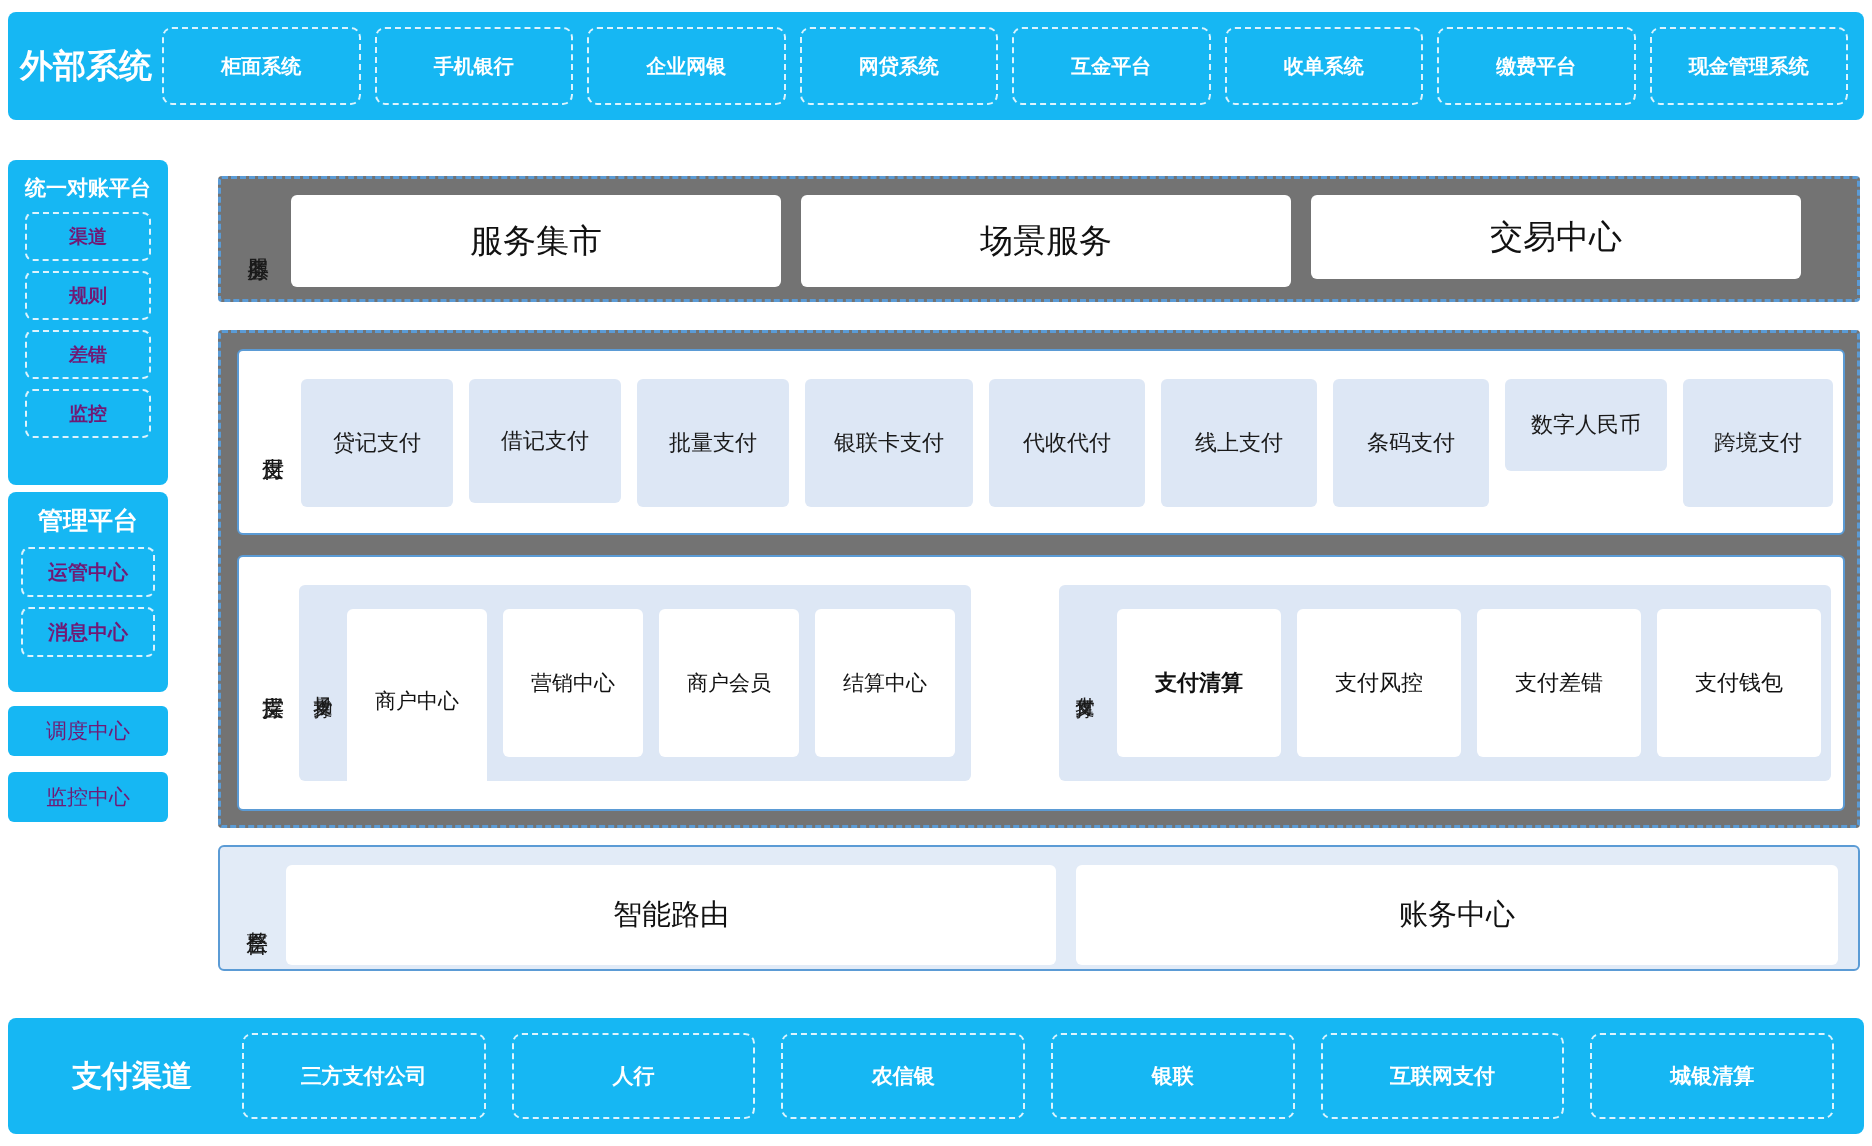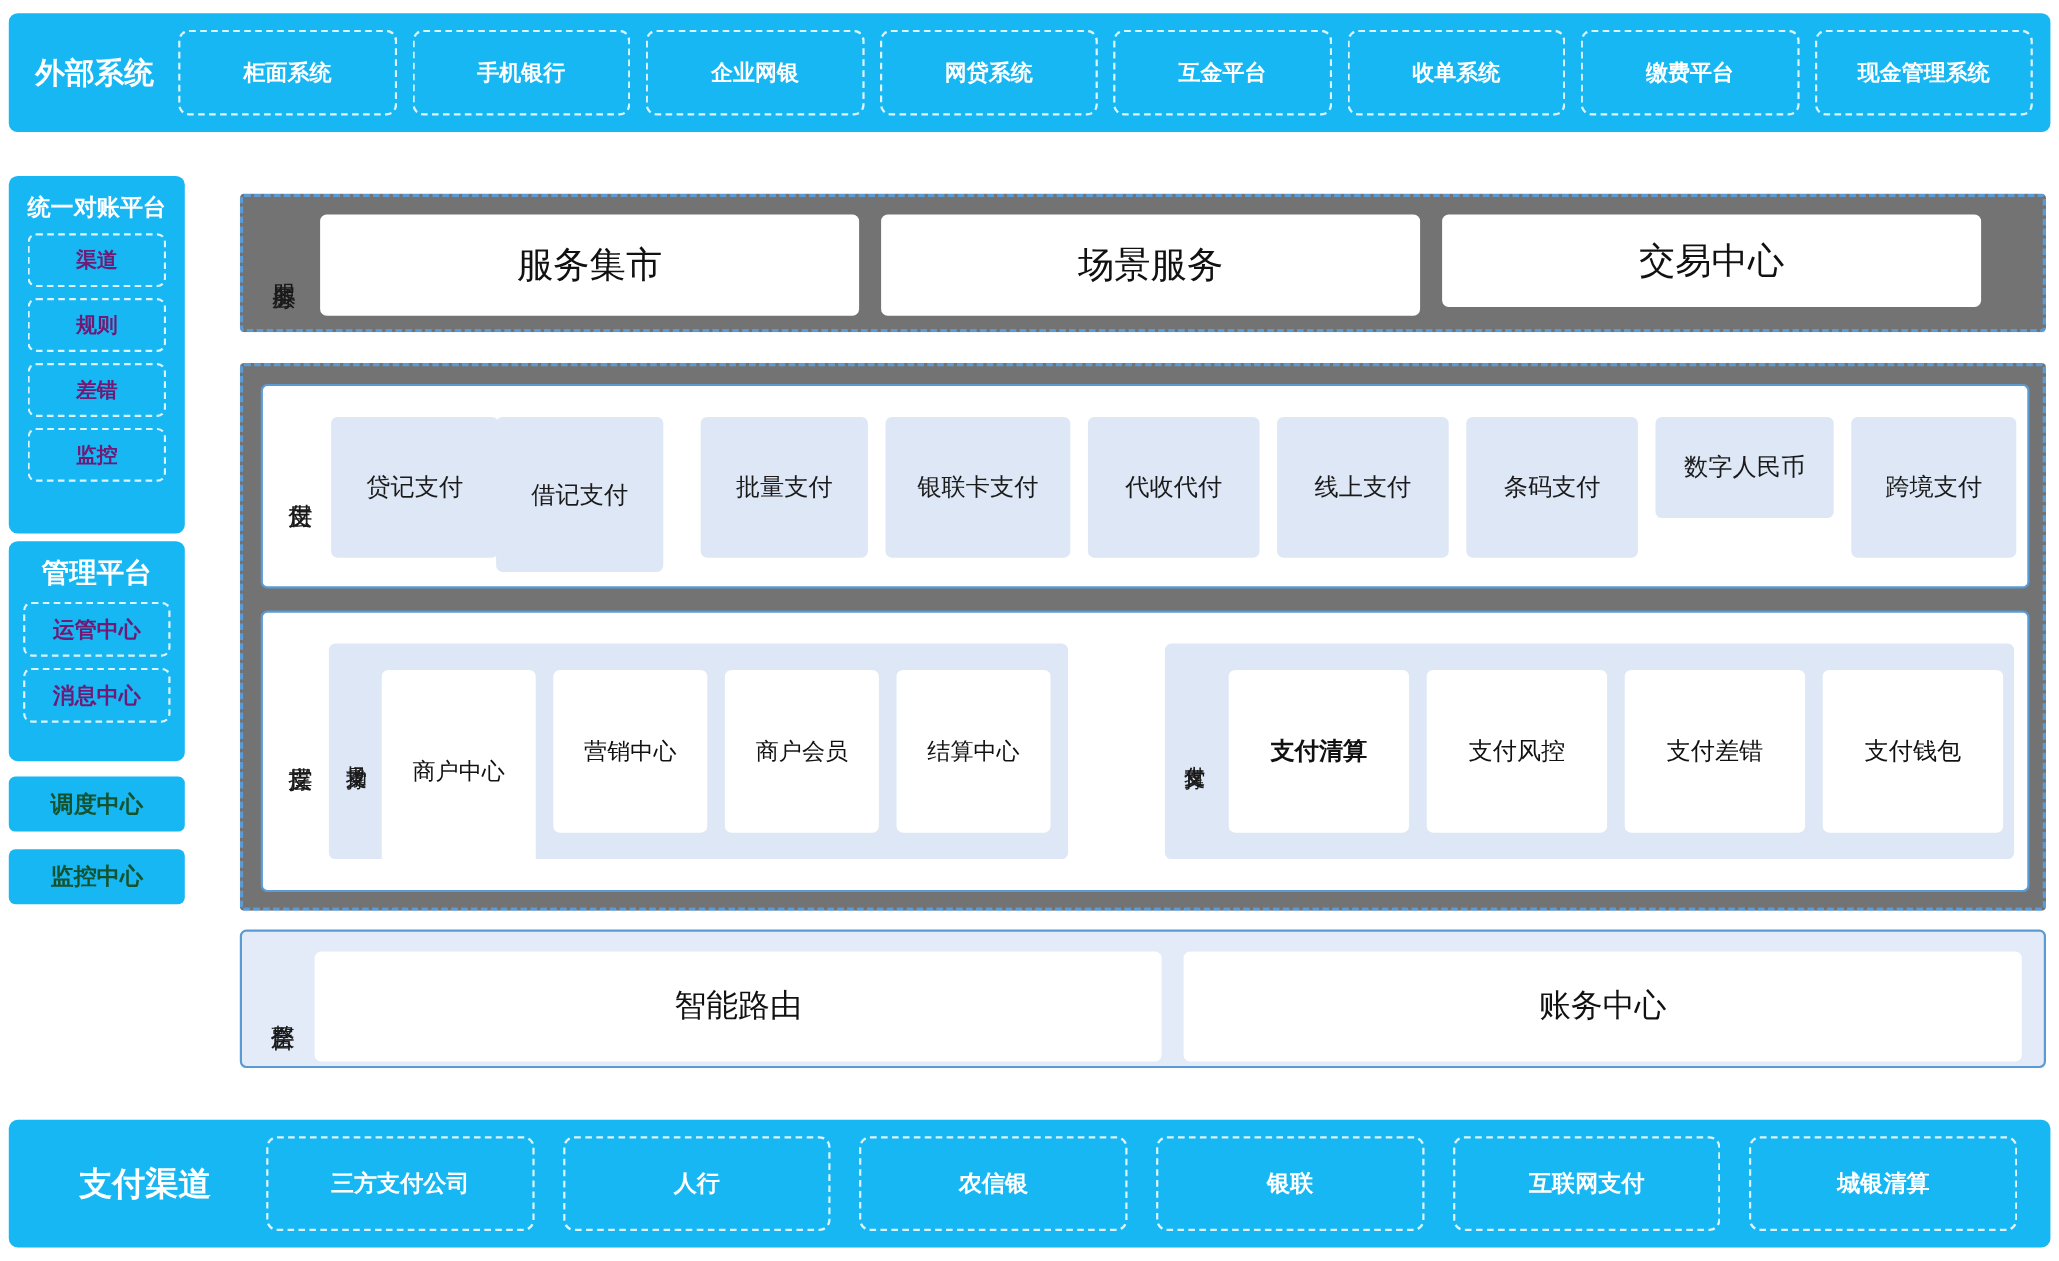--- a/index.html
+++ b/index.html
@@ -52,21 +52,21 @@
     border: 2px dashed rgba(255,255,255,.85);
     border-radius: 8px;
     color:#701a75; font-weight:bold;
     display:flex; align-items:center; justify-content:center;
     white-space:nowrap;
   }
   .solid-pill {
     position:absolute;
     background:#16b7f3;
     border-radius:6px;
-    color:#14532d; font-weight:bold;
+    color:#701a75; font-weight:normal;
     display:flex; align-items:center; justify-content:center;
     white-space:nowrap;
   }
 
   
   .dash-group {
     position: absolute;
     border: 3px dashed #5b9bd5;
     background: #737373;
     border-radius: 4px;
@@ -110,21 +110,21 @@
     background:#dde7f5;
     border-radius:6px;
   }
 </style>
 </head>
 <body>
 
 <div id="root">
 
   <div class="cyan-bar" style="left:8px; top:12px; width:1856px; height:108px;">
-    <div class="bar-title" style="width:140px; margin-left:8px; font-size:27px;">外部系统</div>
+    <div class="bar-title" style="width:140px; margin-left:8px; font-size:33px;">外部系统</div>
     <div style="flex:1; display:flex; gap:14px; padding:0 16px 0 6px;">
       <div class="dash-chip" style="flex:1; height:78px; font-size:20px;">柜面系统</div>
       <div class="dash-chip" style="flex:1; height:78px; font-size:20px;">手机银行</div>
       <div class="dash-chip" style="flex:1; height:78px; font-size:20px;">企业网银</div>
       <div class="dash-chip" style="flex:1; height:78px; font-size:20px;">网贷系统</div>
       <div class="dash-chip" style="flex:1; height:78px; font-size:20px;">互金平台</div>
       <div class="dash-chip" style="flex:1; height:78px; font-size:20px;">收单系统</div>
       <div class="dash-chip" style="flex:1; height:78px; font-size:20px;">缴费平台</div>
       <div class="dash-chip" style="flex:1; height:78px; font-size:20px;">现金管理系统</div>
     </div>
@@ -152,21 +152,21 @@
     <div class="white-card" style="left:70px; top:16px; width:490px; height:92px; font-size:33px;">服务集市</div>
     <div class="white-card" style="left:580px; top:16px; width:490px; height:92px; font-size:33px;">场景服务</div>
     <div class="white-card" style="left:1090px; top:16px; width:490px; height:84px; font-size:33px;">交易中心</div>
   </div>
 
   <div class="dash-group" style="left:218px; top:330px; width:1642px; height:498px;">
 
     <div class="solid-box" style="left:16px; top:16px; width:1608px; height:186px;">
       <div class="vlabel" style="position:absolute; left:18px; top:40px; width:32px; height:100px; font-size:22px;">支付层</div>
       <div class="lt-card" style="left:62px; top:28px; width:152px; height:128px; font-size:22px;">贷记支付</div>
-      <div class="lt-card" style="left:212px; top:28px; width:152px; height:141px; font-size:22px;">借记支付</div>
+      <div class="lt-card" style="left:230px; top:28px; width:152px; height:124px; font-size:22px;">借记支付</div>
       <div class="lt-card" style="left:398px; top:28px; width:152px; height:128px; font-size:22px;">批量支付</div>
       <div class="lt-card" style="left:566px; top:28px; width:168px; height:128px; font-size:22px;">银联卡支付</div>
       <div class="lt-card" style="left:750px; top:28px; width:156px; height:128px; font-size:22px;">代收代付</div>
       <div class="lt-card" style="left:922px; top:28px; width:156px; height:128px; font-size:22px;">线上支付</div>
       <div class="lt-card" style="left:1094px; top:28px; width:156px; height:128px; font-size:22px;">条码支付</div>
       <div class="lt-card" style="left:1266px; top:28px; width:162px; height:92px; font-size:22px;">数字人民币</div>
       <div class="lt-card" style="left:1444px; top:28px; width:150px; height:128px; font-size:22px;">跨境支付</div>
     </div>
 
     <div class="solid-box" style="left:16px; top:222px; width:1608px; height:256px;">

